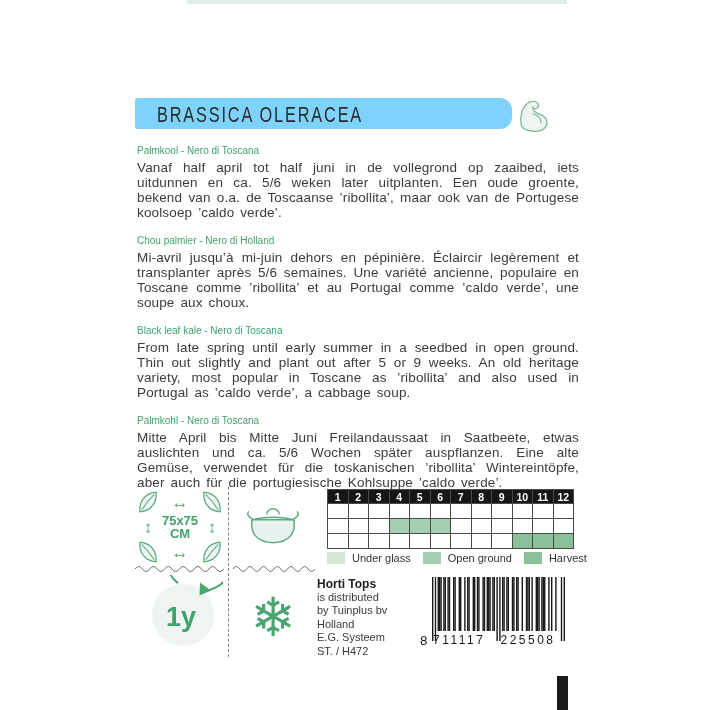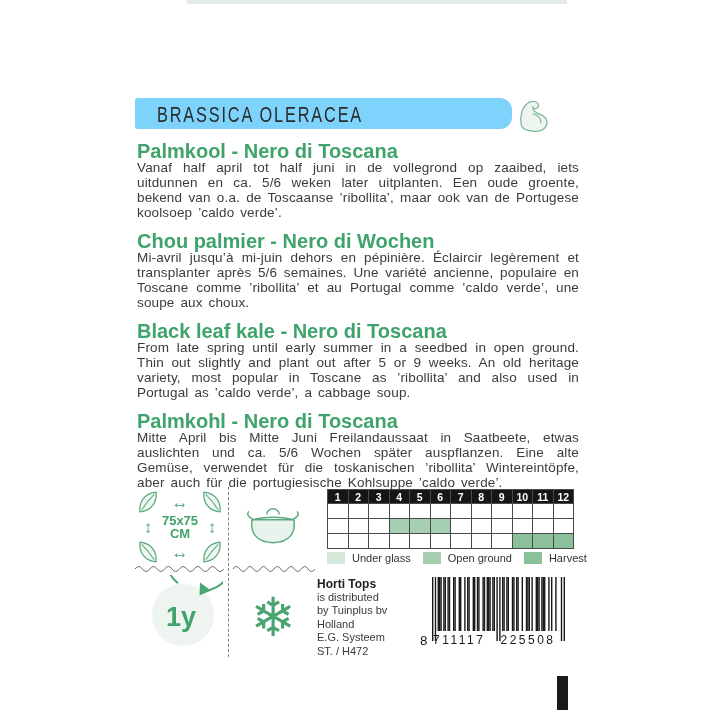--- a/index.html
+++ b/index.html
@@ -13,21 +13,21 @@
 
   
   .banner { position:absolute; left:135px; top:98px; width:377px; height:31px;
     background:#7dd3fc; border-radius:3px 12px 12px 3px; }
   .banner-title { position:absolute; left:22px; top:4px; font-size:22px; color:#2b2b2b;
     letter-spacing:2.5px; transform:scaleX(0.74); transform-origin:left center; white-space:nowrap; }
   .arm-icon { position:absolute; left:514px; top:95px; width:44px; height:46px; }
 
   
   .sections { position:absolute; left:137px; top:143px; width:442px; }
-  .section h3 { font-size:20px; line-height:16px; font-weight:bold; color:#3fa36b; margin-bottom:1px; }
+  .section h3 { font-size:10px; line-height:16px; font-weight:normal; color:#3fa36b; margin-bottom:1px; }
   .section p { font-size:13.5px; line-height:15px; color:#3b3b3b; text-align:justify;
     word-spacing:2px; letter-spacing:0.15px; margin-bottom:13px; }
 
   
   .iconbox { position:absolute; display:flex; align-items:center; justify-content:center; }
   .box-spacing { left:133px; top:489px; width:94px; height:76px; }
   .box-pot     { left:230px; top:489px; width:86px; height:76px; }
   .box-annual  { left:135px; top:577px; width:92px; height:80px; }
   .box-snow    { left:230px; top:577px; width:86px; height:80px; }
   .vdash { position:absolute; left:228px; top:487px; height:170px; width:0; border-left:1px dashed #828282; }
@@ -89,21 +89,21 @@
     <path d="M8,30 C6,20 9,10 15,6 C18,3.5 23,3 25.5,5.5 C27.5,7.5 27,10.5 24.5,11.5 C22.5,12.3 20.5,11.5 20.5,9.5 C20.5,13.5 22,15.5 26,17 C32,19 36,22.5 36,27 C36,33 30,37 22,36.5 C14,36 9,34 8,30 Z" fill="#eef5f0" stroke="#7fb894" stroke-width="1.4" stroke-linejoin="round"></path>
     <path d="M20.5,17.5 C26.5,18.5 30,23 29.5,28" fill="none" stroke="#7fb894" stroke-width="1.2"></path>
   </svg>
 
   <div class="sections">
     <div class="section">
       <h3>Palmkool - Nero di Toscana</h3>
       <p>Vanaf half april tot half juni in de vollegrond op zaaibed, iets uitdunnen en ca. 5/6 weken later uitplanten. Een oude groente, bekend van o.a. de Toscaanse ’ribollita’, maar ook van de Portugese koolsoep ’caldo verde’.</p>
     </div>
     <div class="section">
-      <h3>Chou palmier - Nero di Wochen</h3>
+      <h3>Chou palmier - Nero di Holland</h3>
       <p>Mi-avril jusqu’à mi-juin dehors en pépinière. Éclaircir legèrement et transplanter après 5/6 semaines. Une variété ancienne, populaire en Toscane comme ’ribollita’ et au Portugal comme ’caldo verde’, une soupe aux choux.</p>
     </div>
     <div class="section">
       <h3>Black leaf kale - Nero di Toscana</h3>
       <p>From late spring until early summer in a seedbed in open ground. Thin out slightly and plant out after 5 or 9 weeks. An old heritage variety, most popular in Toscane as ’ribollita’ and also used in Portugal as ’caldo verde’, a cabbage soup.</p>
     </div>
     <div class="section">
       <h3>Palmkohl - Nero di Toscana</h3>
       <p>Mitte April bis Mitte Juni Freilandaussaat in Saatbeete, etwas auslichten und ca. 5/6 Wochen später auspflanzen. Eine alte Gemüse, verwendet für die toskanischen ’ribollita’ Wintereintöpfe, aber auch für die portugiesische Kohlsuppe ’caldo verde’.</p>
     </div>

